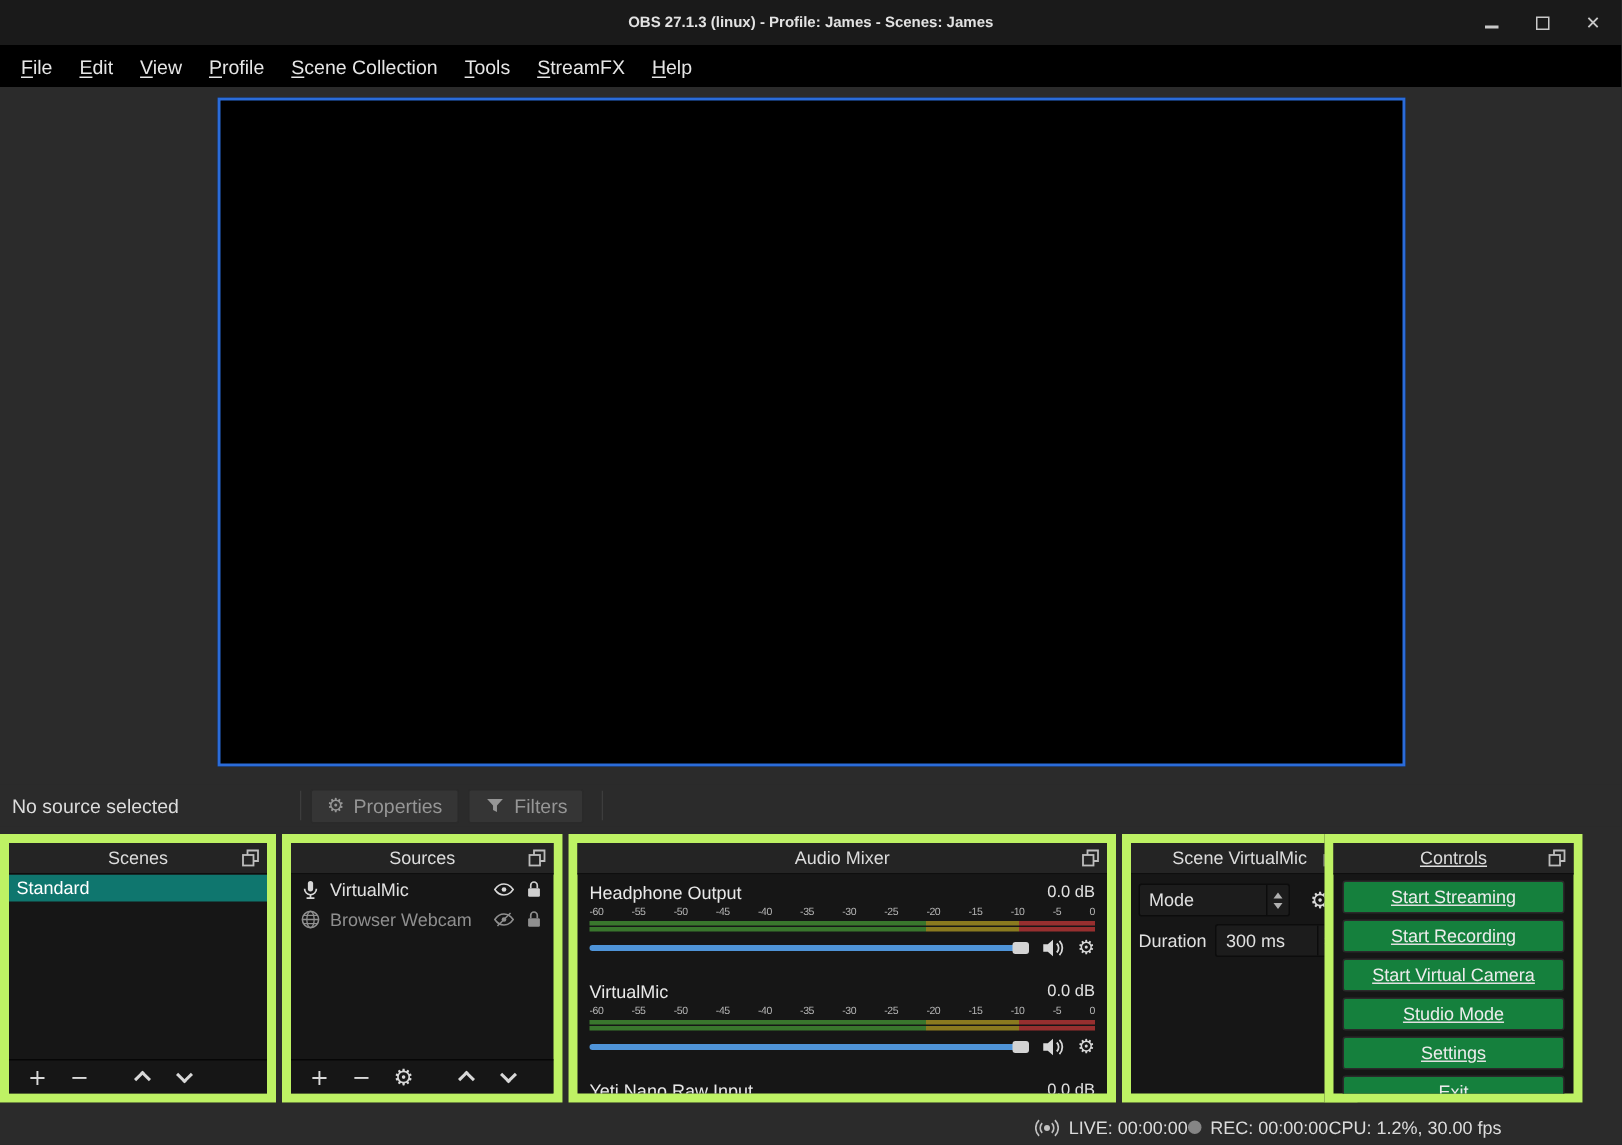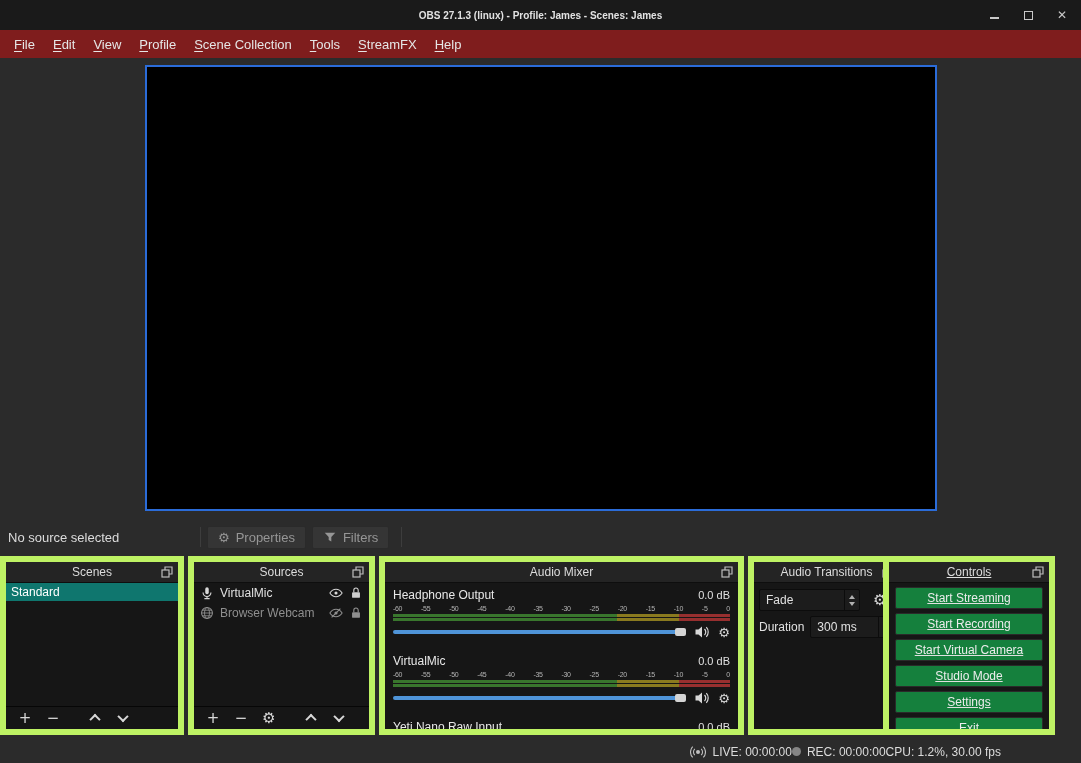--- a/index.html
+++ b/index.html
@@ -10,21 +10,21 @@
   
   .titlebar { height:30px; background:#1a1a1a; display:flex; align-items:center; justify-content:center; position:relative; }
   .titlebar .title { font-size:10px; font-weight:bold; color:#e2e2e2; }
   .win-buttons { position:absolute; right:12px; top:0; height:100%; display:flex; align-items:center; gap:20px; }
   .win-btn { width:14px; height:14px; display:flex; align-items:center; justify-content:center; }
   .glyph-min { width:9px; height:2px; background:#c9c9c9; margin-top:6px; }
   .glyph-max { width:9px; height:9px; border:1.5px solid #c9c9c9; }
   .glyph-close { color:#c9c9c9; font-size:12px; line-height:1; font-family:"DejaVu Sans",sans-serif; }
 
   
-  .menubar { height:28px; background:#7f1d1d; display:flex; align-items:center; padding:0 5px; }
+  .menubar { height:28px; background:#000000; display:flex; align-items:center; padding:0 5px; }
   .menu-item { padding:5px 9px; font-size:13px; color:#e6e6e6; white-space:nowrap; }
   .menu-item u { text-underline-offset:2px; }
 
   
   .workspace { position:relative; height:465px; background:#2b2b2b; }
   .preview-canvas { position:absolute; left:145px; top:7px; width:792px; height:446px; background:#000; border:2px solid #2b6cd9; }
 
   
   .source-toolbar { height:28px; display:flex; align-items:center; background:#2b2b2b; padding:0 8px; }
   .tb-status { font-size:13px; color:#dcdcdc; width:186px; }
@@ -359,30 +359,30 @@
               <span>0</span>
             </div>
 
         </div>
 
       </div>
     </div>
 
     <div class="dock dock-transitions">
       <div class="dock-header">
-        <span class="dock-title">Audio Transitions</span>
+        <span class="dock-title">Scene VirtualMic</span>
         <svg class="popout" width="12" height="12" viewBox="0 0 12 12">
             <rect x="1" y="4" width="7" height="7" fill="none" stroke="currentColor" stroke-width="1.2"></rect>
             <path d="M4 4V1h7v7H8" fill="none" stroke="currentColor" stroke-width="1.2"></path>
           </svg>
       </div>
       <div class="dock-body trans-body">
         <div class="trans-row">
           <div class="combo">
-            <span class="combo-text">Fade</span>
+            <span class="combo-text">Mode</span>
             <span class="arrows">
                 <span class="tri-up"></span>
                 <span class="tri-down"></span>
               </span>
           </div>
           <span class="icon-btn">
               <span class="glyph">⚙</span>
             </span>
         </div>
         <div class="trans-row">

